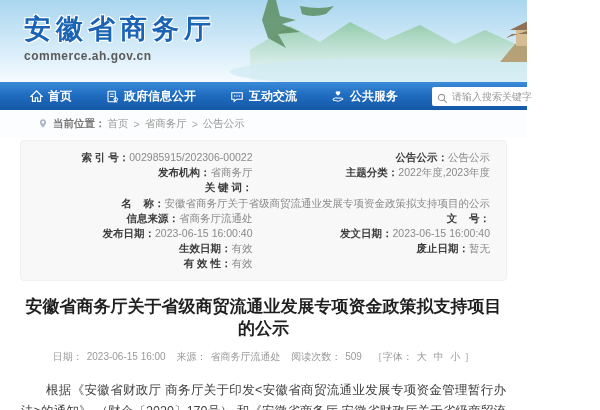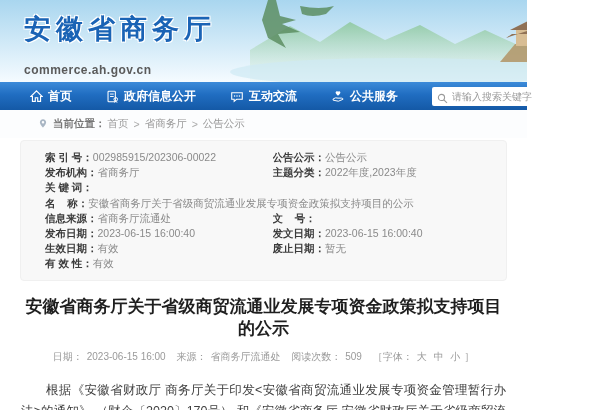--- a/index.html
+++ b/index.html
@@ -7,21 +7,21 @@
     font-family:"Liberation Sans","DejaVu Sans",sans-serif; }
   .page { width:527px; height:410px; position:relative; background:#fff; }
 
   
   .banner { height:82px; position:relative; overflow:hidden;
     background:linear-gradient(180deg,#aed8f0 0%,#cfe9f8 45%,#eef8fd 85%,#f7fcff 100%); }
   .banner-art { position:absolute; top:0; left:0; width:600px; height:82px; }
   .logo-wrap { position:absolute; left:24px; top:11px; z-index:2; }
   .logo-title { font-size:27px; font-weight:bold; color:#1a63b5; letter-spacing:5px;
     text-shadow:1px 1px 0 #fff, -1px -1px 0 #fff, 1px -1px 0 #fff, -1px 1px 0 #fff; }
-  .logo-url { font-size:12px; font-weight:bold; color:#5a5a5a; margin-top:16px; letter-spacing:.5px; }
+  .logo-url { font-size:12px; font-weight:bold; color:#5a5a5a; margin-top:2px; letter-spacing:.5px; }
 
   
   .nav { height:28px; display:flex; align-items:center;
     background:linear-gradient(180deg,#3c8bd9 0%,#206dc1 45%,#1459a6 100%);
     padding:0 10px 0 30px; position:relative; z-index:3; }
   .nav-item { display:flex; align-items:center; gap:5px; color:#fff; font-size:12px;
     font-weight:bold; margin-right:34px; cursor:pointer; white-space:nowrap; }
   .nav-item svg { display:block; }
   .nav-search { margin-left:auto; display:flex; align-items:center; gap:6px; }
   .search-box { position:relative; }
@@ -32,21 +32,21 @@
 
   
   .crumbbar { height:28px; display:flex; align-items:center; padding:0 38px;
     background:#fcfdfe; font-size:10.5px; color:#999; }
   .crumb-label { color:#777; font-weight:bold; margin:0 2px 0 5px; }
   .crumb-link { color:#999; cursor:pointer; }
   .crumb-sep { margin:0 5px; color:#aaa; }
 
   
   .info-panel { margin:2px 20px 0 20px; background:#f8f8f8; border:1px solid #f0f0f0;
-    border-radius:4px; padding:9px 16px 8px 24px; font-size:10.5px; }
+    border-radius:4px; padding:9px 16px 8px 4px; font-size:10.5px;text-align:right; }
   .info-grid { display:grid; grid-template-columns:1fr 1fr; column-gap:10px; }
   .info-cell { line-height:15.2px; white-space:nowrap; overflow:hidden; }
   .info-cell.span2 { grid-column:1 / span 2; }
   .lbl { font-weight:bold; color:#3c3c3c; white-space:pre; }
   .val { color:#8a8a8a; }
 
   
   .article-title { margin:15px 24px 0 24px; text-align:center; font-size:17px;
     font-weight:bold; color:#1f1f1f; line-height:1.3; }
   .article-meta { margin-top:10px; text-align:center; font-size:10px; color:#9a9a9a;

